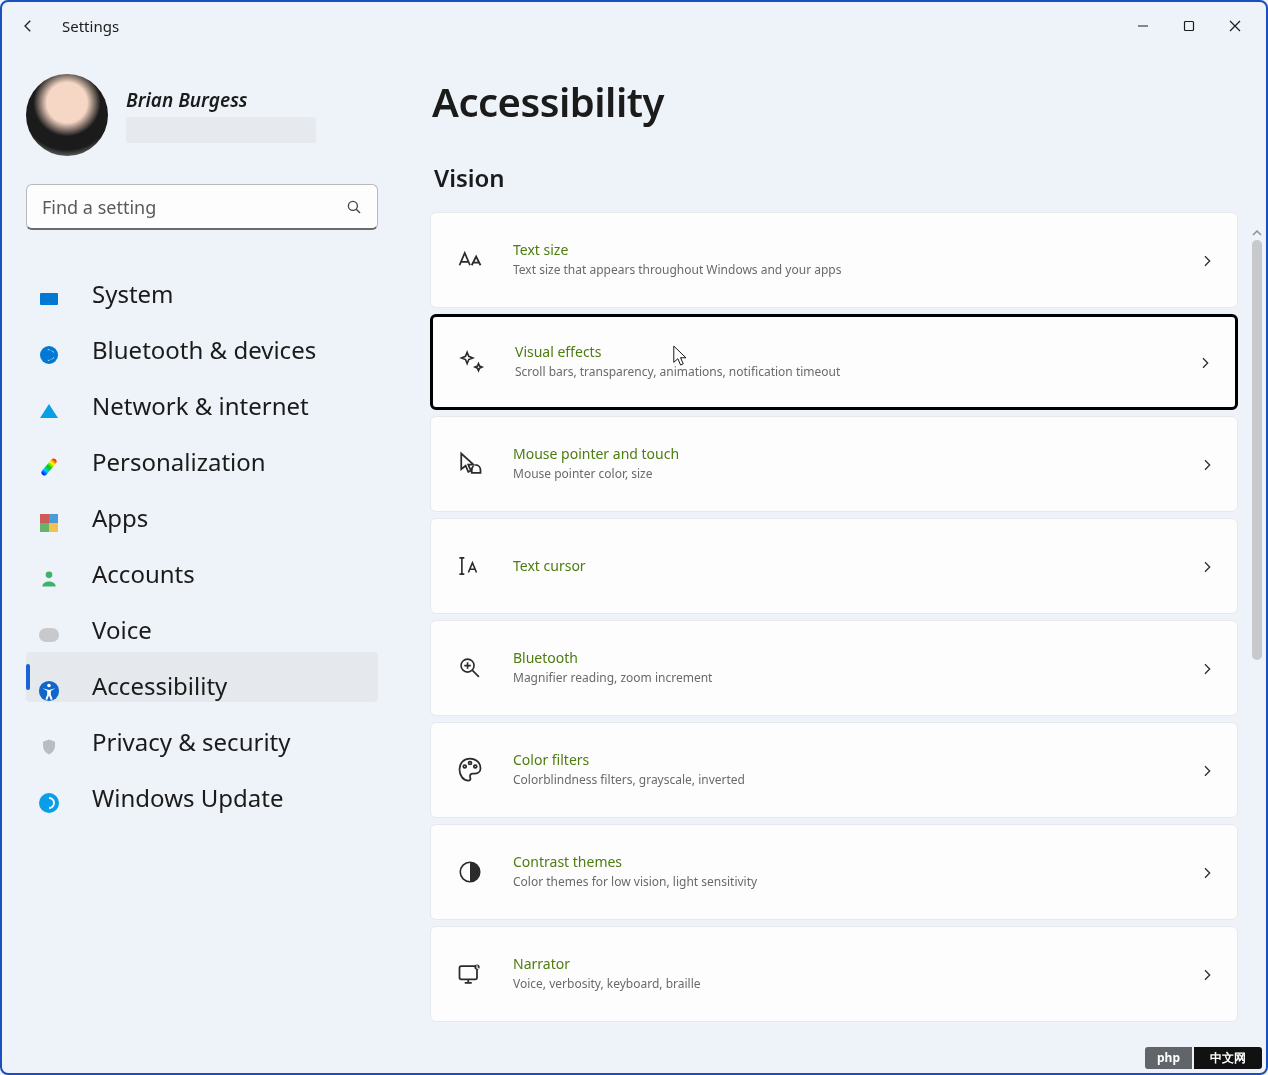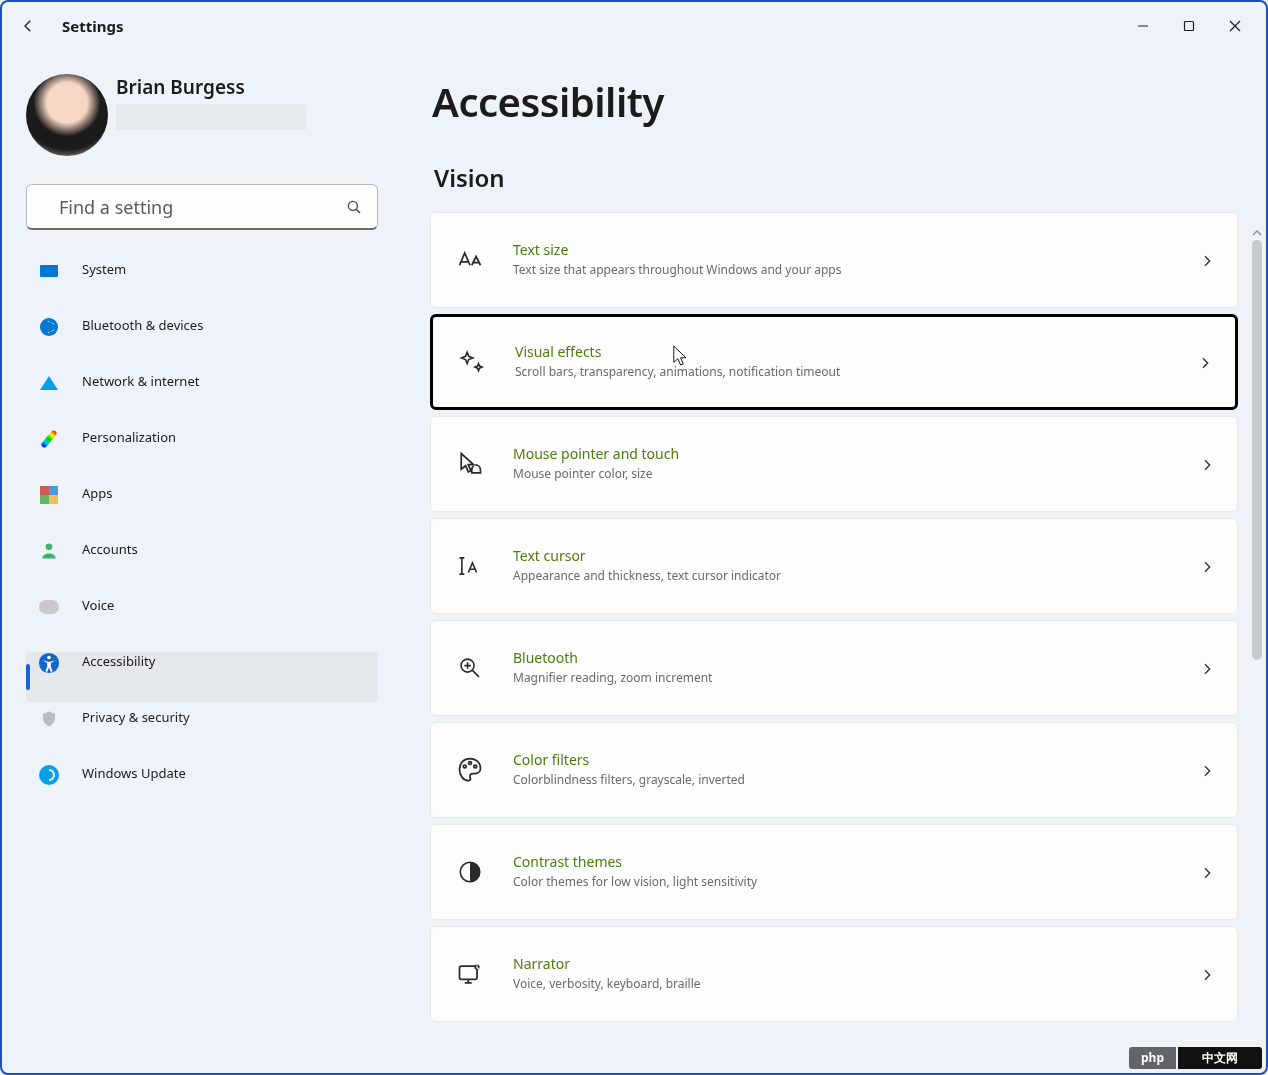--- a/index.html
+++ b/index.html
@@ -15,72 +15,73 @@
     color: #1b1b1b;
   }
   .titlebar {
     height: 48px;
     display: flex;
     align-items: center;
     padding: 0 8px 0 16px;
   }
   .titlebar-left { display: flex; align-items: center; gap: 24px; flex: 1; }
   .titlebar-left .back { width: 20px; height: 20px; display:flex; align-items:center; justify-content:center; cursor:pointer; color:#222; }
-  .app-title { font-size: 15px; font-weight: 700; color:#1b1b1b; }
+  .app-title { font-size: 15px; font-weight: 400; color:#1b1b1b; }
   .win-controls { display: flex; gap: 0; }
   .win-ctrl { width: 46px; height: 32px; display:flex; align-items:center; justify-content:center; cursor:pointer; color:#1b1b1b; }
   .win-ctrl svg { width: 12px; height: 12px; }
 
   .content {
     display: flex;
     height: calc(100% - 48px);
     padding: 24px 0 0 0;
   }
   .sidebar {
     width: 400px;
     min-width: 400px;
     padding: 0 24px 0 24px;
     display:flex; flex-direction:column;
   }
   .profile {
-    display:flex; gap:8px;
+    display:flex; align-items:center; gap:18px;
     margin-bottom: 28px;
+    font-style: italic;
   }
   .avatar {
     width: 82px; height: 82px; border-radius: 50%;
     background: radial-gradient(circle at 50% 35%, #f6d6c4 0%, #f6d6c4 30%, #1b1b1b 50%, #1b1b1b 70%, #e6e9ee 100%);
     background-color:#e6e9ee;
     overflow:hidden;
   }
   .profile-name { font-size: 19px; font-weight:600; }
   .profile-email { margin-top:4px; width:190px; height:26px; background:#e6eaee; border-radius:2px; }
 
   .search {
     position:relative;
     height: 46px;
     border:1px solid #b7b9bb;
     border-bottom: 2px solid #6a6a6a;
     border-radius: 6px;
     background: #fdfdfd;
     display:flex; align-items:center;
-    padding: 0 46px 0 32px;
+    padding: 0 46px 0 15px;
     margin-bottom: 30px;
   }
   .search input {
     border:none; outline:none; background:transparent;
     font-size: 18px; width:100%; color:#1b1b1b;
   }
   .search input::placeholder { color:#5a5a5a; }
   .search .search-icon { position:absolute; right:14px; top:50%; transform:translateY(-50%); width:18px; height:18px; color:#454545; }
 
   .nav { display:flex; flex-direction:column; gap:0; }
   .nav-item {
-    display:flex; align-items:flex-start; gap:22px;
+    display:flex; align-items:flex-end; gap:32px;
     height:50px; padding: 0 12px;
-    font-size: 13px; color:#1b1b1b;
+    font-size: 24px; color:#1b1b1b;
     border-radius: 4px; cursor:pointer;
     position:relative;
     margin-bottom:6px;
   }
   .nav-item .nav-icon { width:22px; height:22px; display:flex; align-items:center; justify-content:center; }
   .nav-item.selected { background:#e5e9ed; }
   .nav-item.selected::before {
     content:""; position:absolute; left:0; top:12px; bottom:12px; width:4px;
     background:#1963d6; border-radius:2px;
   }
@@ -127,21 +128,21 @@
   .ic-net{width:0;height:0;border-left:9px solid transparent;border-right:9px solid transparent;border-bottom:14px solid #0a9ee7;}
   .ic-pers{width:6px;height:20px;background:linear-gradient(#f00,#ff0,#0c0,#0cf,#00f);border-radius:3px; transform:rotate(40deg);}
   .ic-apps{width:18px;height:18px;background:conic-gradient(#4c9bd8 0 25%, #f2c14e 0 50%, #68b36b 0 75%, #ca5b58 0 100%);}
   .ic-time{width:18px;height:18px;border-radius:50%;background:radial-gradient(circle at 40% 40%, #6dc2f0, #1274c4);}
   .ic-game{width:20px;height:14px;background:#c7c9cc;border-radius:7px;}
   .ic-upd{width:20px;height:20px;border-radius:50%;background:#0a9ee7; position:relative;}
   .ic-upd::after{content:"";position:absolute;inset:4px;border:2px solid #fff;border-radius:50%;clip-path: inset(0 0 0 50%);}
 
   .watermark{position:absolute;right:4px;bottom:4px;display:flex;gap:2px;font-size:12px;font-weight:700;}
   .watermark .l{background:#616469;color:#fff;padding:2px 12px;border-radius:3px 0 0 3px;}
-  .watermark .r{background:#111;color:#fff;padding:2px 24px;border-radius:0 3px 3px 0;}
+  .watermark .r{background:#111;color:#fff;padding:2px 16px;border-radius:0 3px 3px 0;}
 </style>
 </head>
 <body>
 
 <div class="titlebar">
   <div class="titlebar-left">
     <div class="back">
       <svg viewBox="0 0 24 24" width="18" height="18" fill="none" stroke="currentColor" stroke-width="1.8">
           <path d="M15 5l-7 7 7 7"></path>
         </svg>
@@ -309,21 +310,20 @@
         </div>
         <div class="card">
           <span class="card-icon">
             <svg viewBox="0 0 32 32" width="26" height="26" fill="none" stroke="currentColor" stroke-width="2">
               <path d="M6 6v20M3 6h6M3 26h6"></path>
               <path d="M14 24l5-12 5 12M15.5 20h7"></path>
             </svg>
           </span>
           <div class="card-body">
             <div class="card-title">Text cursor</div>
-            <div class="card-sub">Appearance and thickness, text cursor indicator</div>
           </div>
           <span class="chevron"><svg viewBox="0 0 24 24" fill="none" stroke="currentColor" stroke-width="2">
               <path d="M9 5l7 7-7 7"></path>
             </svg></span>
         </div>
         <div class="card">
           <span class="card-icon">
             <svg viewBox="0 0 32 32" width="26" height="26" fill="none" stroke="currentColor" stroke-width="2">
               <circle cx="13" cy="13" r="8"></circle>
               <path d="M19 19l8 8M13 9v8M9 13h8"></path>

